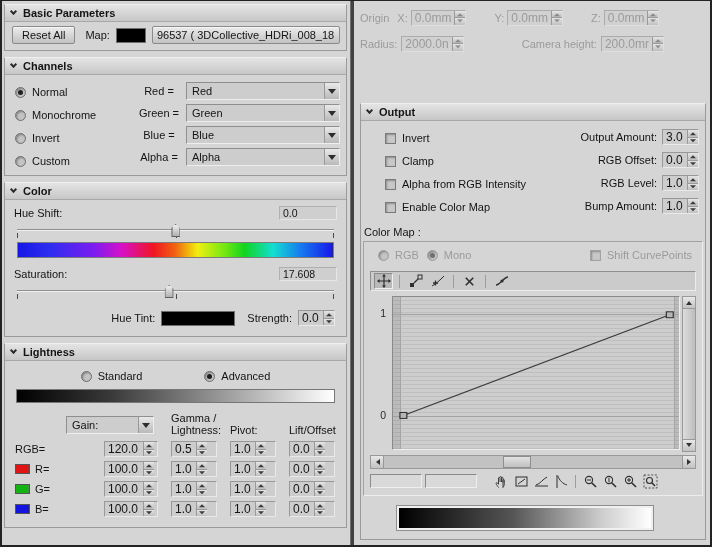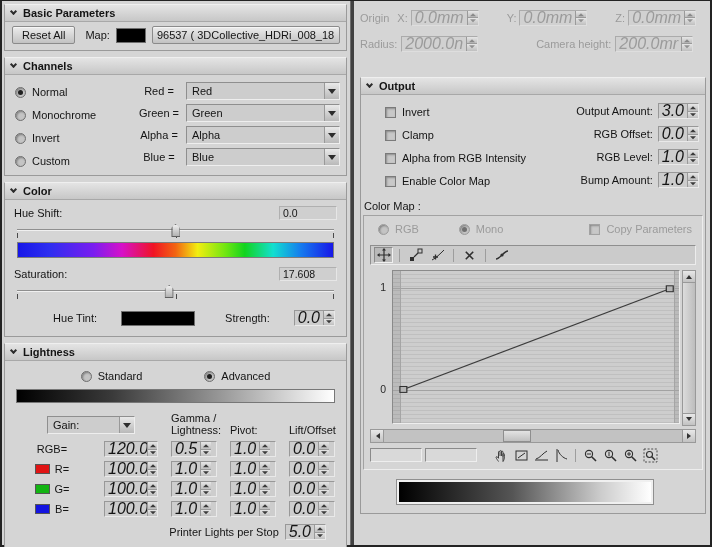--- a/index.html
+++ b/index.html
@@ -12,21 +12,21 @@
 
 
 .rollout{border:1px solid #9a9a9a;border-top-color:#efefef;margin-bottom:6px;background:#d5d5d5;}
 .rhdr{height:17px;display:flex;align-items:center;gap:7px;padding:0 6px;font-weight:bold;background:linear-gradient(#e4e4e4,#c7c7c7);border-bottom:1px solid #a8a8a8;}
 .chev{width:5px;height:5px;border-right:2px solid #2c2c2c;border-bottom:2px solid #2c2c2c;transform:rotate(45deg);margin-top:-3px;flex:none;}
 
 
 .btn{display:inline-flex;align-items:center;height:18px;padding:0 9px;background:linear-gradient(#ececec,#c2c2c2);border:1px solid #8b8b8b;border-radius:2px;box-shadow:inset 0 1px 0 #f6f6f6;font-family:inherit;font-size:11px;color:#141414;white-space:nowrap;}
 .swatch{display:inline-block;border:1px solid #6e6e6e;background:#000;flex:none;}
 .spin{display:inline-flex;align-items:stretch;height:16px;background:#cdcdcd;border:1px solid #989898;border-bottom-color:#e9e9e9;border-right-color:#e9e9e9;flex:none;}
-.sv{display:flex;align-items:center;padding:0 3px;min-width:28px;font-size:16px;white-space:nowrap;font-style:italic;}
+.sv{display:flex;align-items:center;padding:0 3px;min-width:28px;font-size:12px;white-space:nowrap;}
 .sv.w{min-width:38px;}
 .sv.n{min-width:24px;}
 .sb{display:flex;flex-direction:column;width:11px;border-left:1px solid #9a9a9a;}
 .sb b{flex:1;position:relative;background:linear-gradient(#e6e6e6,#bfbfbf);}
 .sb b.u{border-bottom:1px solid #9a9a9a;}
 .sb b::after{content:"";position:absolute;left:50%;top:50%;border:3px solid transparent;}
 .sb b.u::after{transform:translate(-50%,-62%);border-bottom-color:#3a3a3a;}
 .sb b.d::after{transform:translate(-50%,-30%);border-top-color:#3a3a3a;}
 .spin.dis{background:#d1d1d1;border-color:#ababab #dedede #dedede #ababab;}
 .spin.dis .sv{color:#9b9b9b;}
@@ -58,37 +58,37 @@
 
 
 .color-body{padding:6px 9px 8px 9px;}
 .vrow{display:flex;align-items:center;justify-content:space-between;margin-bottom:2px;}
 .vfield{width:58px;height:14px;display:flex;align-items:center;padding:0 3px;background:#cfcfcf;border:1px solid #b0b0b0;border-bottom-color:#e6e6e6;border-right-color:#e6e6e6;font-size:10.5px;}
 .slider{position:relative;height:17px;margin:2px 3px 3px 3px;}
 .strack{position:absolute;left:0;right:0;top:7px;height:2px;background:#8f8f8f;border-bottom:1px solid #f0f0f0;}
 .tick{position:absolute;top:11px;width:1px;height:5px;background:#4a4a4a;}
 .handle{position:absolute;top:2px;width:9px;height:13px;transform:translateX(-50%);background:linear-gradient(#ededed,#b2b2b2);border:1px solid #5f5f5f;clip-path:polygon(50% 0,100% 30%,100% 100%,0 100%,0 30%);}
 .hue-bar{height:16px;margin:2px 3px 9px 3px;border:1px solid #7c7c7c;background:linear-gradient(90deg,#1717e8 0%,#2e2ef0 10%,#7a1df0 24%,#d611c9 33%,#f01425 43%,#f26412 50%,#f2ee11 57%,#6ee612 66%,#12d41f 72%,#12dfd0 81%,#1579ef 90%,#1717e8 100%);}
-.tint-row{display:flex;align-items:center;gap:24px;justify-content:flex-end;margin:10px 2px 2px 0;}
+.tint-row{display:flex;align-items:center;gap:6px;justify-content:flex-end;margin:10px 2px 2px 0;}
 .tint-swatch{width:74px;height:15px;}
 
 
 .light-body{padding:6px 8px 6px 8px;}
 .mode-row{display:flex;justify-content:center;gap:62px;margin:3px 0 7px 0;}
 .bw-bar{height:14px;margin:0 3px 9px 3px;border:1px solid #777;background:linear-gradient(90deg,#000 0%,#3a3a3a 30%,#9a9a9a 65%,#fff 100%);}
 .lt-grid{display:grid;grid-template-columns:76px 54px 46px 46px 46px;column-gap:13px;row-gap:4px;align-items:center;margin:0 0 4px 2px;}
 .lt-hdr{font-size:11px;line-height:12px;align-self:end;padding-bottom:1px;}
-.lab-cell{display:flex;align-items:center;justify-content:center;gap:5px;padding-right:2px;}
+.lab-cell{display:flex;align-items:center;justify-content:flex-start;gap:5px;padding-right:2px;}
 .rgbw{width:15px;height:10px;border:1px solid #555;}
-.gain-dd{grid-column:1/3;width:88px;margin-left:32px;}
+.gain-dd{grid-column:1/3;width:88px;margin-left:51px;}
 .printer-row{display:flex;align-items:center;justify-content:flex-end;gap:6px;margin:7px 12px 3px 0;}
 
 
 .prow{display:flex;align-items:center;height:21px;color:#9b9b9b;margin-bottom:5px;}
-.placement{margin-bottom:23px;padding-top:2px;text-align:right;}
+.placement{margin-bottom:49px;padding-top:2px;text-align:right;}
 
 
 .ogrid{display:flex;padding:8px 4px 2px 4px;}
 .ochecks{flex:1;display:flex;flex-direction:column;gap:11px;padding:3px 0 0 20px;}
 .oamts{width:162px;display:flex;flex-direction:column;gap:7px;padding-right:2px;}
 .arow{display:flex;align-items:center;justify-content:flex-end;gap:5px;}
 .cmlabel{padding:10px 0 3px 3px;}
 .cgroup{border:1px solid #a2a2a2;border-bottom-color:#ededed;border-right-color:#ededed;margin:0 2px;padding:5px 6px 6px 6px;}
 .cm-modes{display:flex;align-items:center;gap:8px;height:16px;color:#9b9b9b;}
 .ctb{margin-top:8px;display:flex;align-items:center;gap:3px;height:20px;padding:0 3px;border:1px solid;border-color:#8f8f8f #ececec #ececec #8f8f8f;background:#cbcbcb;}
@@ -183,37 +183,37 @@
           <div class="ch-row">
               <span class="ch-lbl">Green =</span>
               <span class="dd">
                 <span class="ddv">Green</span>
                 <span class="ddb">
                   <i></i>
                 </span>
               </span>
             </div>
           <div class="ch-row">
+              <span class="ch-lbl">Blue =</span>
+              <span class="dd">
+                <span class="ddv">Blue</span>
+                <span class="ddb">
+                  <i></i>
+                </span>
+              </span>
+            </div>
+          <div class="ch-row">
               <span class="ch-lbl">Alpha =</span>
               <span class="dd">
                 <span class="ddv">Alpha</span>
                 <span class="ddb">
                   <i></i>
                 </span>
               </span>
             </div>
-          <div class="ch-row">
-              <span class="ch-lbl">Blue =</span>
-              <span class="dd">
-                <span class="ddv">Blue</span>
-                <span class="ddb">
-                  <i></i>
-                </span>
-              </span>
-            </div>
         </div>
       </div>
     </div>
 
     <div class="rollout">
       <div class="rhdr">
         <span class="chev"></span>
         <span>Color</span>
       </div>
       <div class="color-body">
@@ -412,30 +412,20 @@
             </span>
           <span class="spin">
               <span class="sv n">0.0</span>
               <span class="sb">
                 <b class="u"></b>
                 <b class="d"></b>
               </span>
             </span>
         </div>
 
-        <div class="printer-row">
-          <span>Printer Lights per Stop</span>
-          <span class="spin">
-              <span class="sv n">5.0</span>
-              <span class="sb">
-                <b class="u"></b>
-                <b class="d"></b>
-              </span>
-            </span>
-        </div>
       </div>
     </div>
   </div>
 
   <div class="divider"></div>
 
   <div class="right-panel">
 
     <div class="placement">
       <div class="prow">
@@ -555,27 +545,27 @@
       </div>
 
       <div class="cmlabel">Color Map :</div>
 
       <div class="cgroup">
         <div class="cm-modes">
           <label class="lrow" style="margin-left:8px;">
               <span class="radio gray"></span>
               <span>RGB</span>
             </label>
-          <label class="lrow" style="margin-left:32px;text-align:center;">
+          <label class="lrow" style="margin-left:0;text-align:center;">
               <span class="radio gray sel"></span>
               <span>Mono</span>
             </label>
           <label class="lrow" style="margin-left:auto;margin-right:4px;">
               <span class="cbox gray"></span>
-              <span>Copy Parameters</span>
+              <span>Shift CurvePoints</span>
             </label>
         </div>
 
         <div class="ctb">
           <span class="tbtn pressed">
               <svg width="14" height="14" viewBox="0 0 14 14">
                 <path d="M7 2v10M2 7h10" stroke="#2f2f2f" stroke-width="1.2"></path>
                 <path d="M7 0l2 2.6H5zM7 14l2-2.6H5zM0 7l2.6-2v4zM14 7l-2.6-2v4z" fill="#2f2f2f"></path>
               </svg>
             </span>

